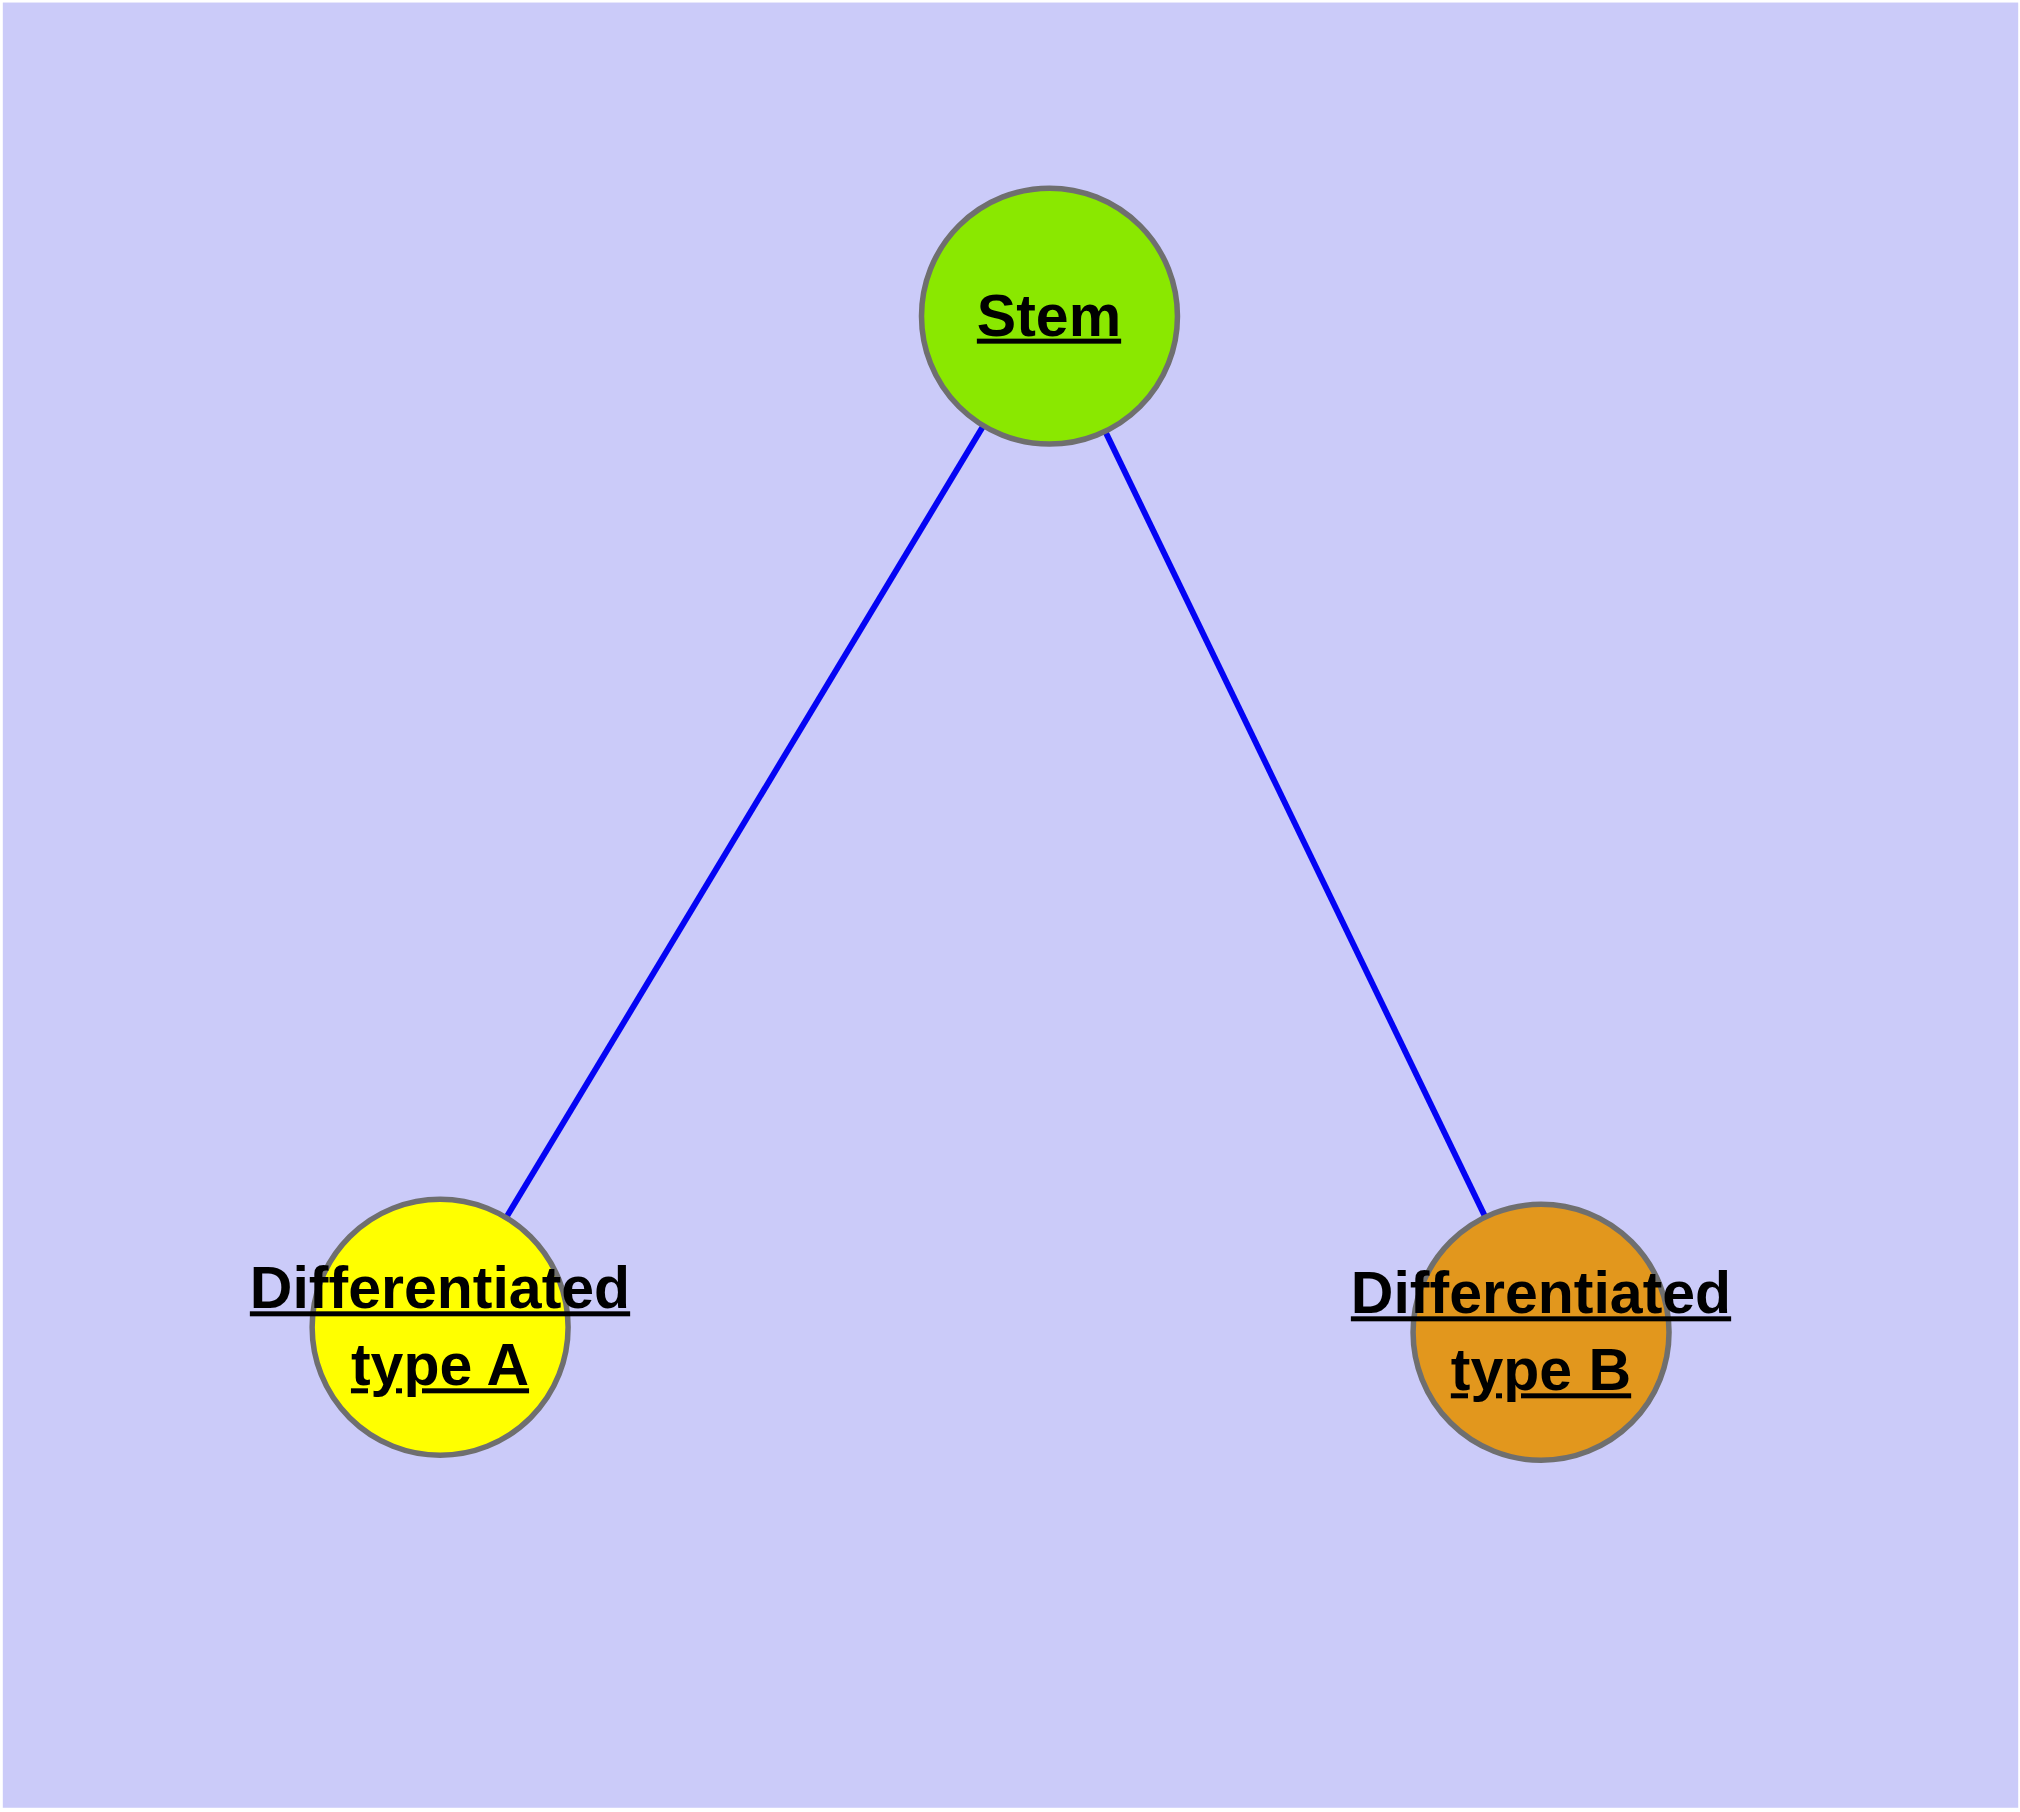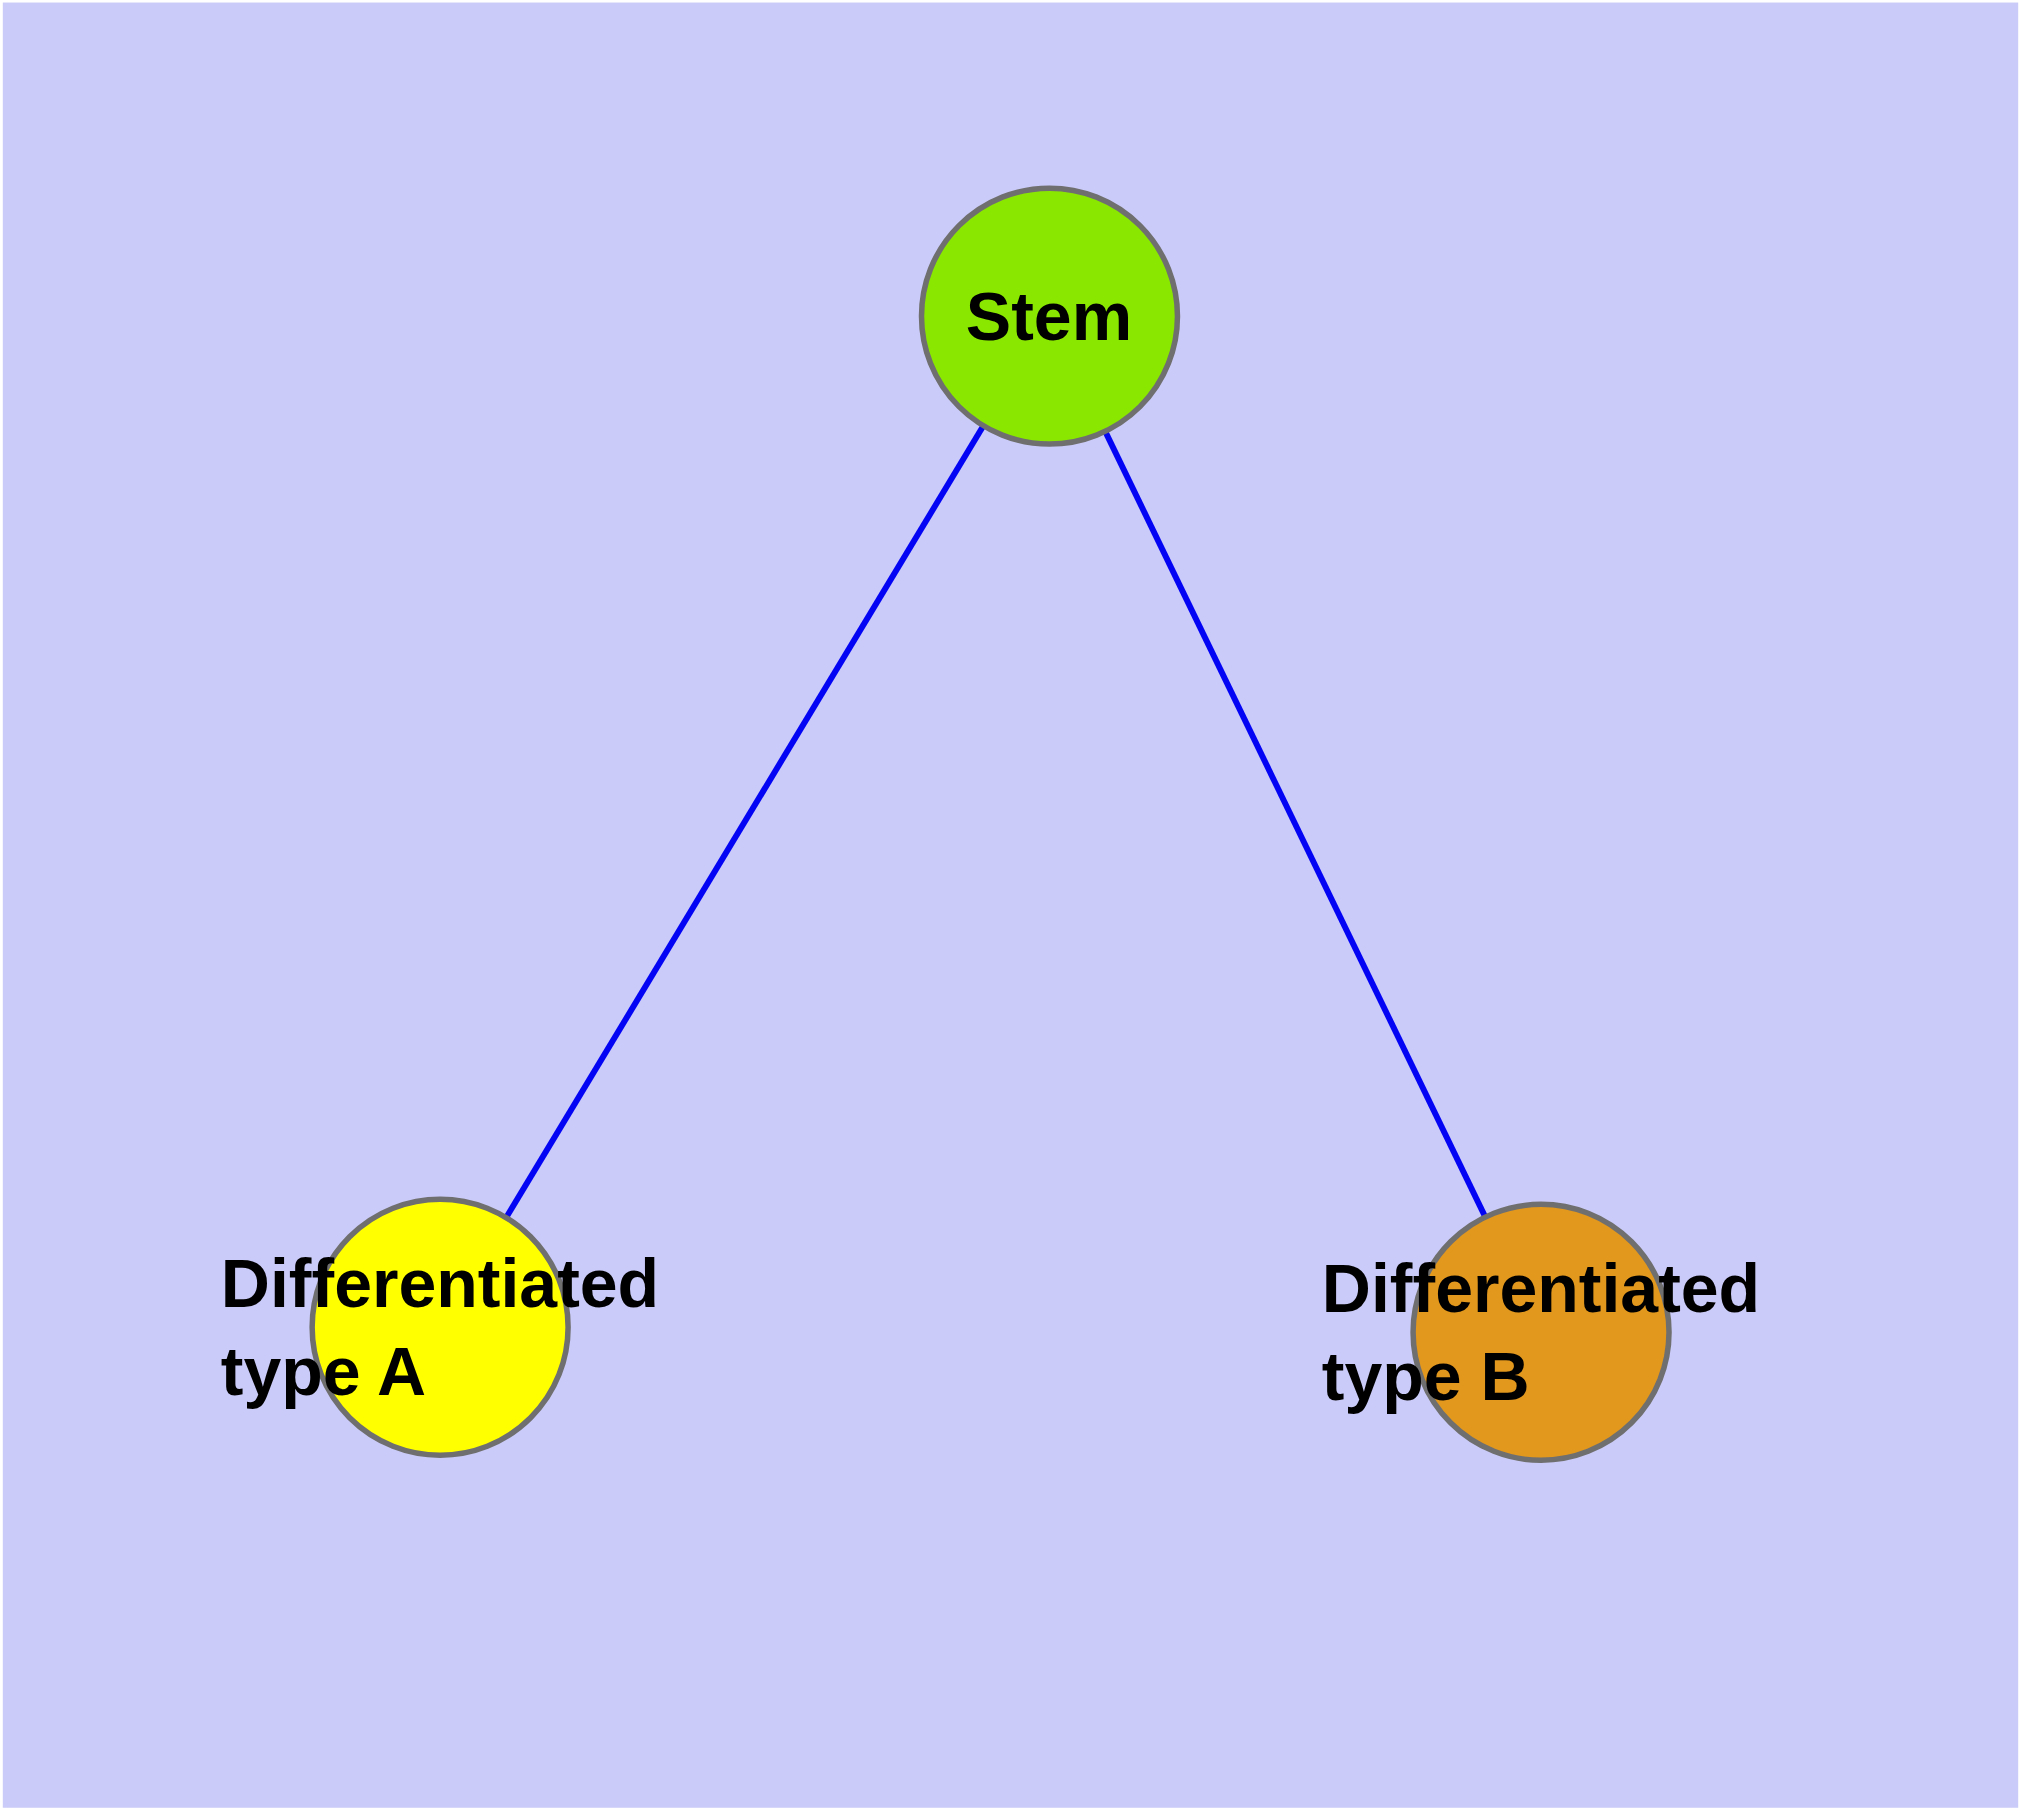--- a/index.html
+++ b/index.html
@@ -27,26 +27,27 @@
     stroke-linecap: butt;
     fill: none;
   }
   .node-circle {
     stroke-width: 6.5;
   }
   .node-label {
     position: absolute;
     transform: translate(-50%, -50%);
     font-weight: bold;
-    font-size: 68px;
+    font-size: 59px;
     line-height: 1.3;
-    text-align: left;
+    text-align: center;
     white-space: pre-line;
     letter-spacing: 0px;
     user-select: none;
+    text-decoration: underline;
   }
 </style>
 </head>
 <body>
 
 <div class="stage">
 
   <svg class="graph-svg" viewBox="0 0 2384 2138">
 
     <rect x="3" y="3" width="2378" height="2130" fill="#CBCBF9"></rect>

